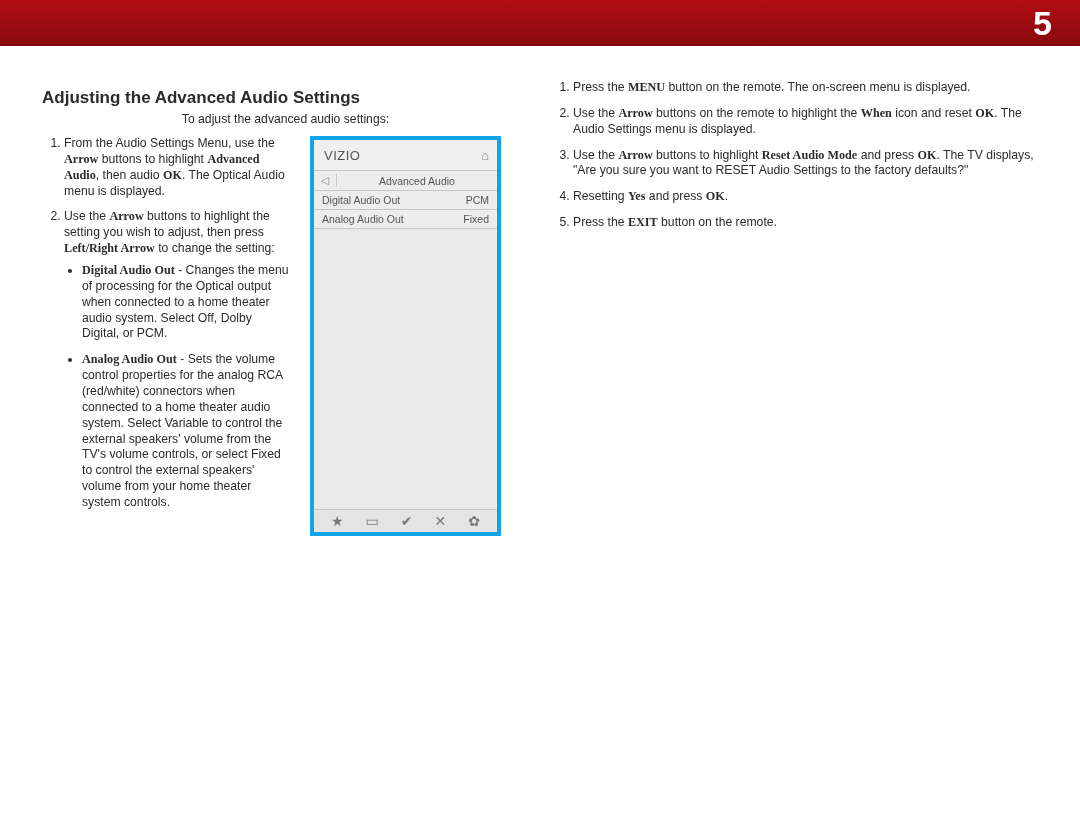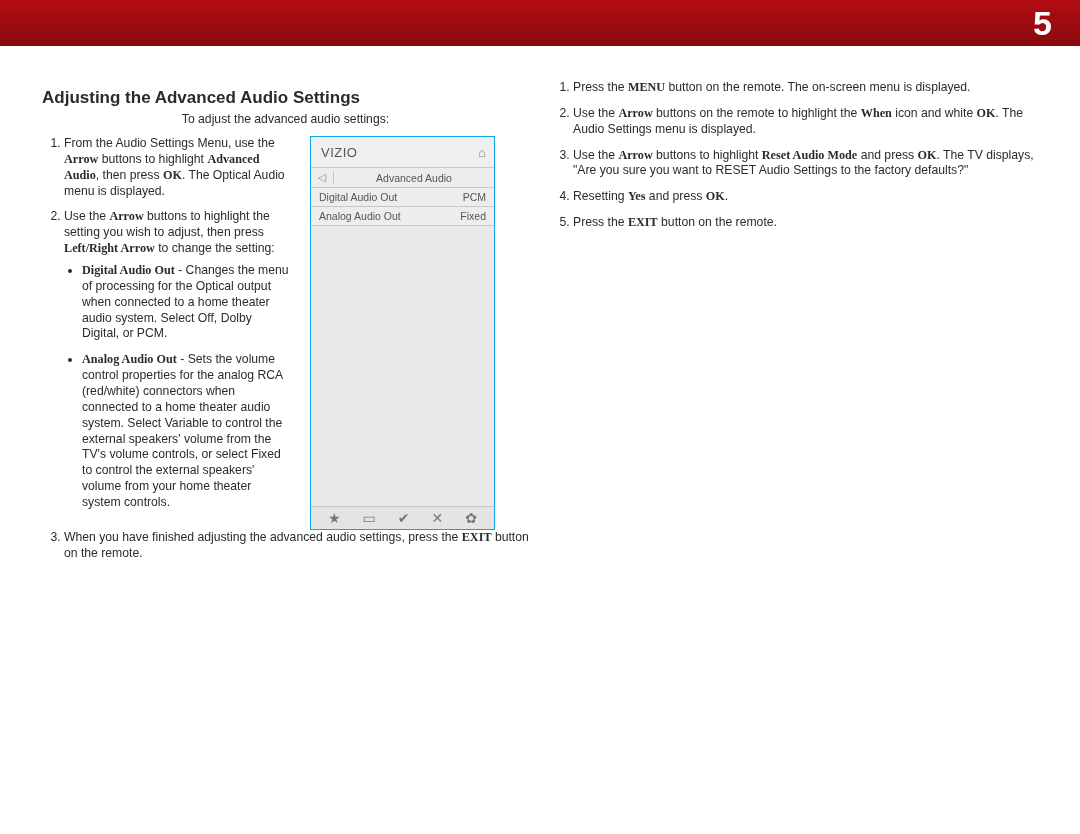--- a/index.html
+++ b/index.html
@@ -70,21 +70,21 @@
   .left-flex {
     display: flex;
     gap: 18px;
   }
   .left-text {
     flex: 1 1 auto;
     max-width: 250px;
   }
   .menu {
     width: 183px;
-    border: 1px solid #0ea5e9;
+    border: 4px solid #0ea5e9;
     background: #e9e9e9;
     display: flex;
     flex-direction: column;
     font-size: 10.5px;
     color: #555;
   }
   .menu .top {
     height: 30px;
     display: flex;
     align-items: center;
@@ -168,21 +168,21 @@
   <div class="columns">
 
     <div class="col">
       <h4>Adjusting the Advanced Audio Settings</h4>
       <p class="intro">To adjust the advanced audio settings:</p>
 
       <div class="left-flex">
         <div class="left-text">
           <ol>
             <li>
-              <span>From the Audio Settings Menu, use the </span><span class="b">Arrow</span><span> buttons to highlight </span><span class="b">Advanced Audio</span><span>, then press </span><span class="b">OK</span><span>. The Optical Audio menu is displayed.</span>
+              <span>From the Audio Settings Menu, use the </span><span class="b">Arrow</span><span> buttons to highlight </span><span class="b">Advanced Audio</span><span>, then audio </span><span class="b">OK</span><span>. The Optical Audio menu is displayed.</span>
             </li>
             <li>
               <span>Use the </span><span class="b">Arrow</span><span> buttons to highlight the setting you wish to adjust, then press </span><span class="b">Left/Right Arrow</span><span> to change the setting:</span>
               <ul class="sub">
                 <li>
                   <span class="b">Digital Audio Out</span><span> - Changes the menu of processing for the Optical output when connected to a home theater audio system. Select Off, Dolby Digital, or PCM.</span>
                 </li>
                 <li>
                   <span class="b">Analog Audio Out</span><span> - Sets the volume control properties for the analog RCA (red/white) connectors when connected to a home theater audio system. Select Variable to control the external speakers' volume from the TV's volume controls, or select Fixed to control the external speakers' volume from your home theater system controls.</span>
                 </li>
@@ -212,42 +212,37 @@
           <div class="bottom">
             <span>★</span>
             <span>▭</span>
             <span>✔</span>
             <span>✕</span>
             <span>✿</span>
           </div>
         </div>
       </div>
 
-      <ol start="3">
-        <li>
-          <span>When you have finished adjusting the advanced audio settings, press the </span><span class="b">EXIT</span><span> button on the remote.</span>
+    </div>
+
+    <div class="col">
+      <ol>
+        <li>
+          <span>Press the </span><span class="b">MENU</span><span> button on the remote. The on-screen menu is displayed.</span>
+        </li>
+        <li>
+          <span>Use the </span><span class="b">Arrow</span><span> buttons on the remote to highlight the </span><span class="b">When</span><span> icon and reset </span><span class="b">OK</span><span>. The Audio Settings menu is displayed.</span>
+        </li>
+        <li>
+          <span>Use the </span><span class="b">Arrow</span><span> buttons to highlight </span><span class="b">Reset Audio Mode</span><span> and press </span><span class="b">OK</span><span>. The TV displays, "Are you sure you want to RESET Audio Settings to the factory defaults?"</span>
+        </li>
+        <li>
+          <span>Resetting </span><span class="b">Yes</span><span> and press </span><span class="b">OK</span><span>.</span>
+        </li>
+        <li>
+          <span>Press the </span><span class="b">EXIT</span><span> button on the remote.</span>
         </li>
       </ol>
     </div>
 
-    <div class="col">
-      <ol>
-        <li>
-          <span>Press the </span><span class="b">MENU</span><span> button on the remote. The on-screen menu is displayed.</span>
-        </li>
-        <li>
-          <span>Use the </span><span class="b">Arrow</span><span> buttons on the remote to highlight the </span><span class="b">When</span><span> icon and white </span><span class="b">OK</span><span>. The Audio Settings menu is displayed.</span>
-        </li>
-        <li>
-          <span>Use the </span><span class="b">Arrow</span><span> buttons to highlight </span><span class="b">Reset Audio Mode</span><span> and press </span><span class="b">OK</span><span>. The TV displays, "Are you sure you want to RESET Audio Settings to the factory defaults?"</span>
-        </li>
-        <li>
-          <span>Resetting </span><span class="b">Yes</span><span> and press </span><span class="b">OK</span><span>.</span>
-        </li>
-        <li>
-          <span>Press the </span><span class="b">EXIT</span><span> button on the remote.</span>
-        </li>
-      </ol>
-    </div>
-
   </div>
 
 </div>
 
 </body></html>

